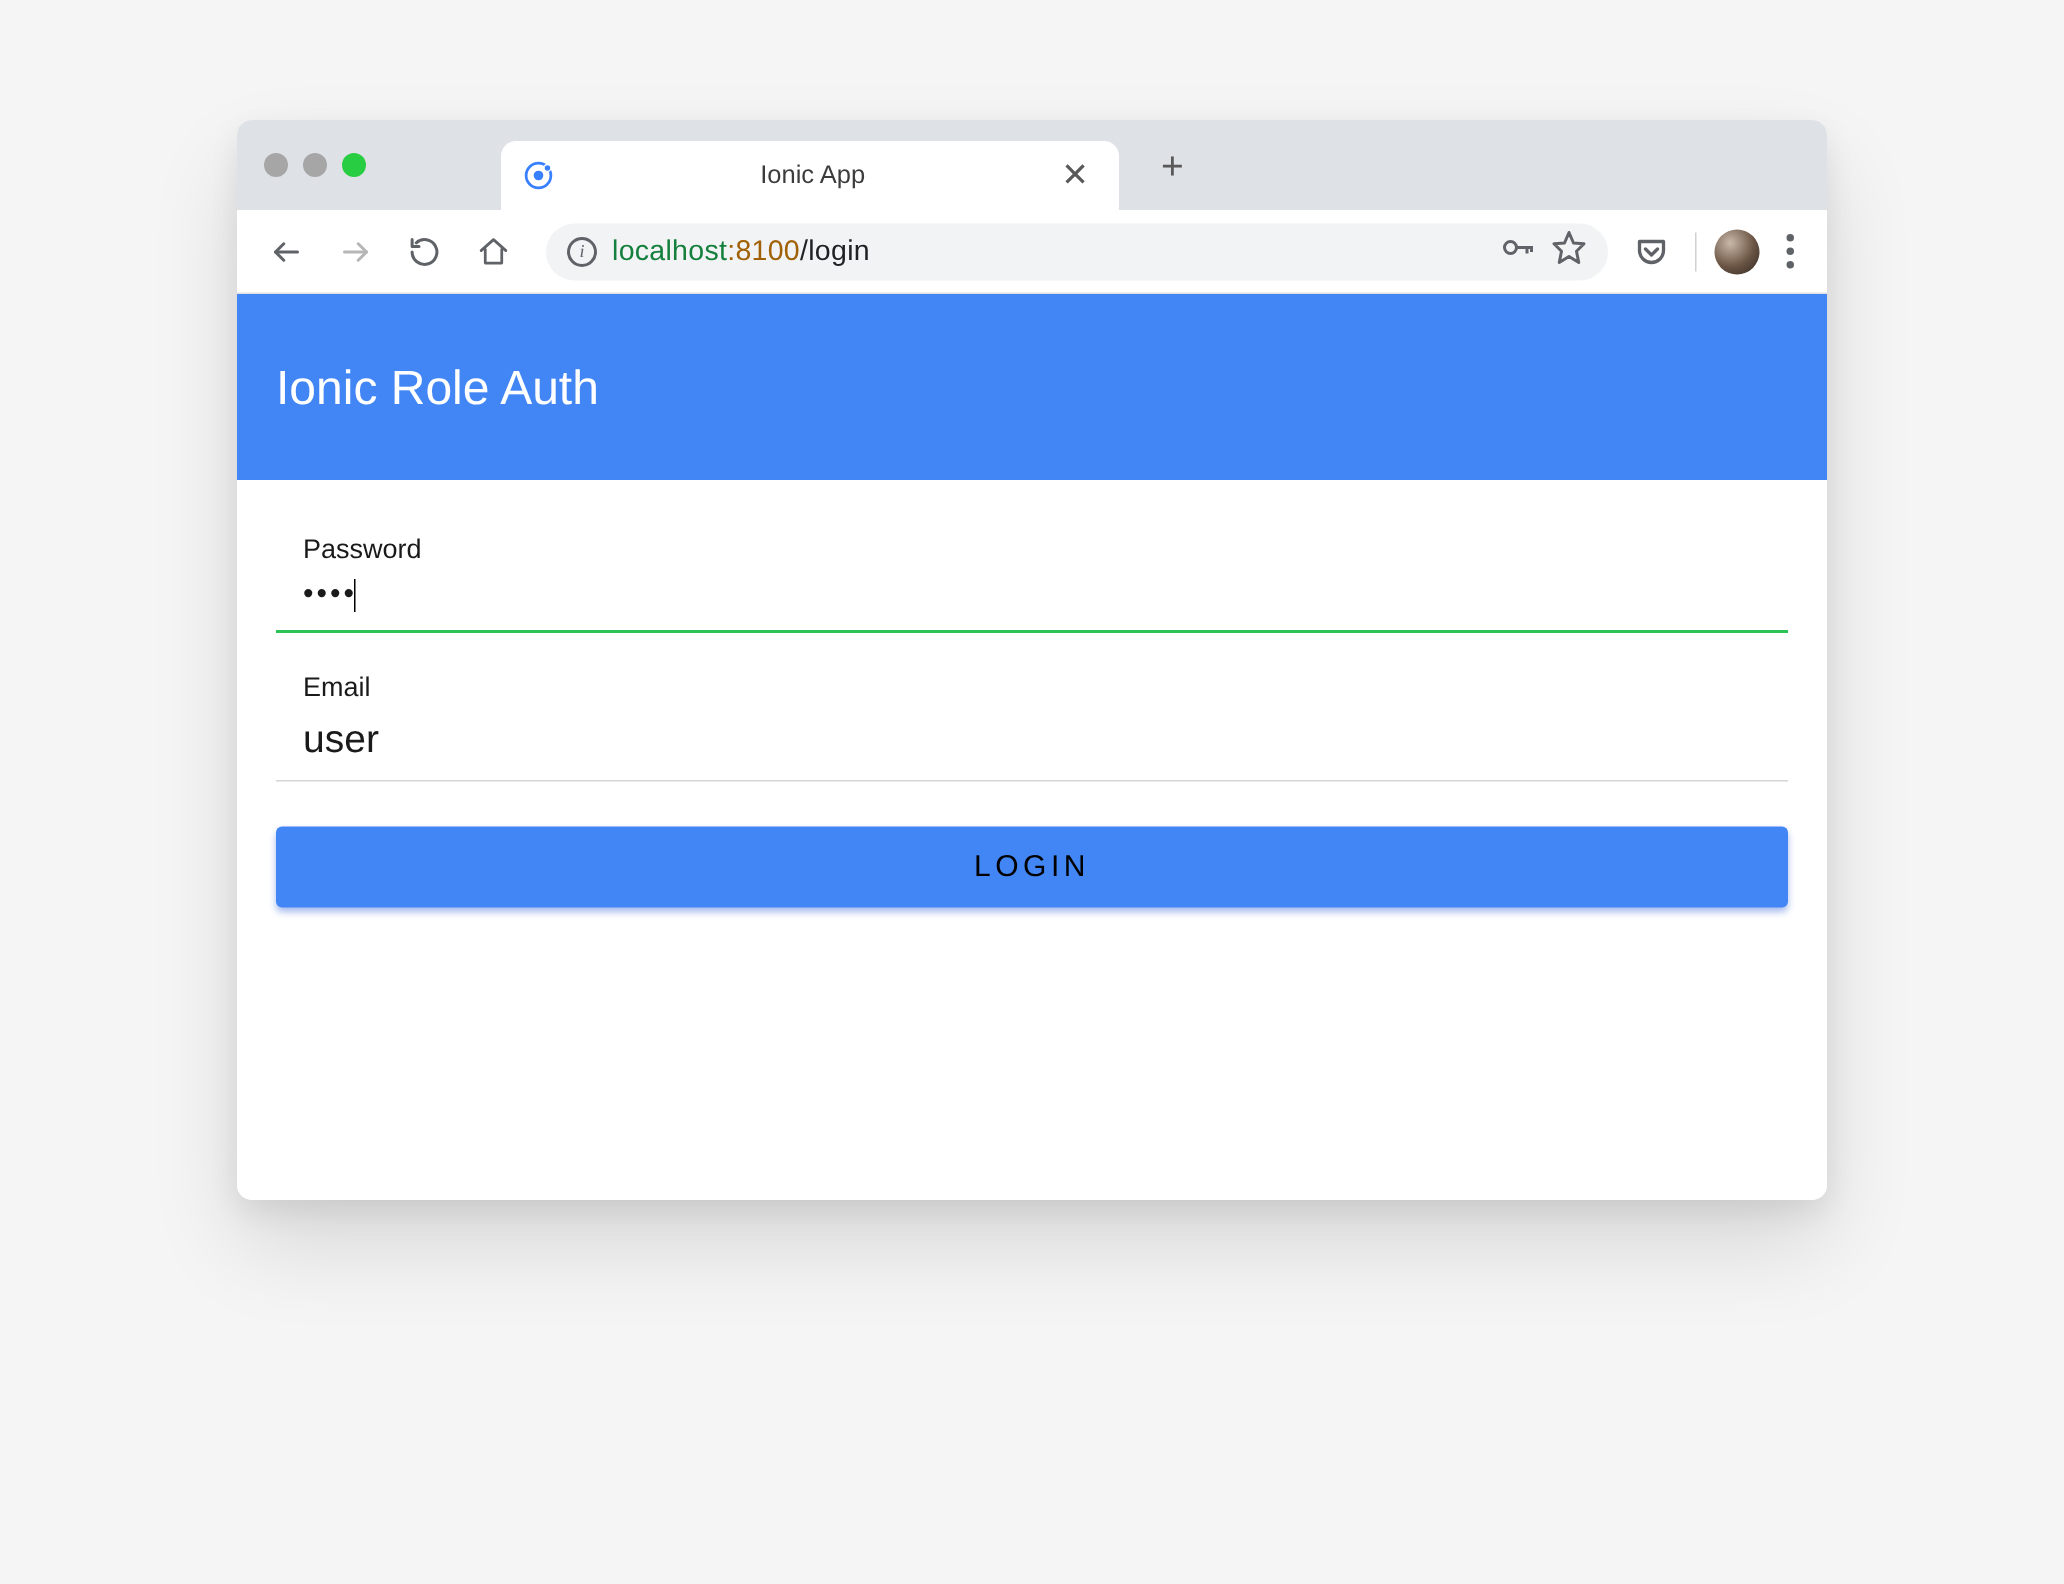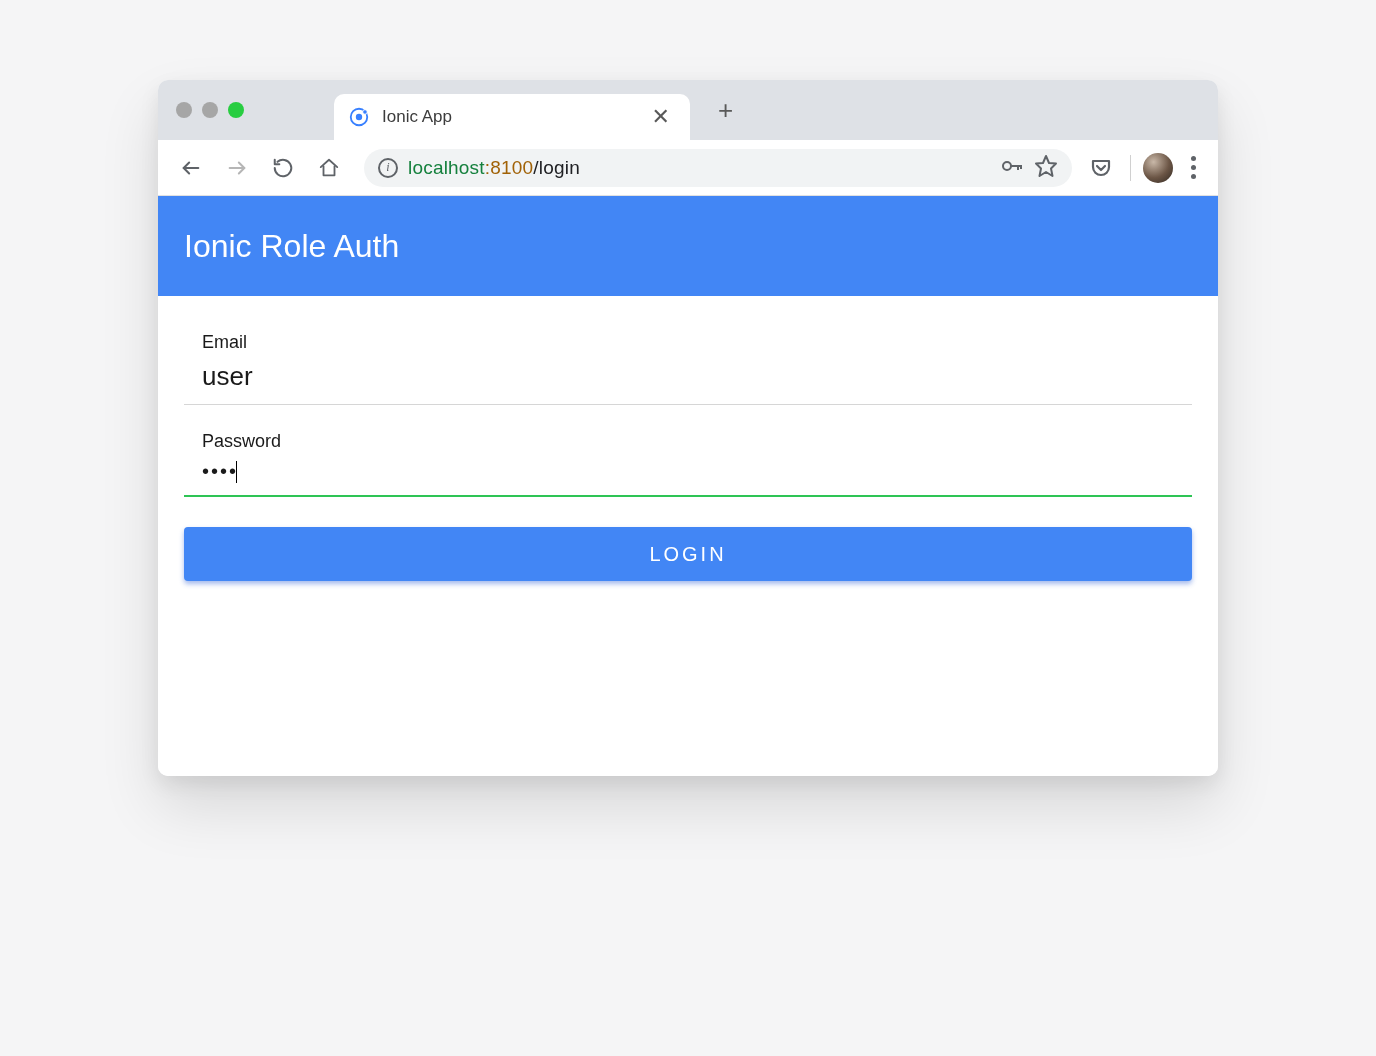--- a/index.html
+++ b/index.html
@@ -38,27 +38,28 @@
     .tl {
       width: 16px;
       height: 16px;
       border-radius: 50%;
     }
     .tl.inactive { background: #a6a6a6; }
     .tl.active { background: #28cd41; }
     .tab {
       background: #fff;
       height: 46px;
-      width: 356px;
+      width: 412px;
       border-radius: 10px 10px 0 0;
       display: flex;
       align-items: center;
       padding: 0 14px;
       align-self: flex-end;
       position: relative;
+      text-align: center;
     }
     .tab-favicon {
       width: 22px;
       height: 22px;
       margin-right: 12px;
       display: flex;
       align-items: center;
       justify-content: center;
     }
     .tab-title {
@@ -151,21 +152,21 @@
     }
     .menu-dots span {
       width: 5px; height: 5px;
       background: #5f6368;
       border-radius: 50%;
     }
     
     .app-header {
       background: #4286f5;
       color: #fff;
-      height: 100px;
+      height: 124px;
       display: flex;
       align-items: center;
       padding: 17px 26px;
       box-shadow: 0 4px 6px rgba(0,0,0,0.15);
     }
     .app-header-title {
       font-size: 32px;
       font-weight: 500;
     }
     .app-body {
@@ -193,21 +194,21 @@
       background: transparent;
       font-family: inherit;
       padding: 2px 0;
     }
     .field-input.pw { letter-spacing: 2px; font-size: 20px; }
     .login-btn {
       width: calc(100% - 0px);
       height: 54px;
       margin-top: 4px;
       background: #4286f5;
-      color: #ffffff;
+      color: #000000;
       border: none;
       border-radius: 4px;
       font-size: 20px;
       font-weight: 500;
       letter-spacing: 3px;
       cursor: pointer;
       box-shadow: 0 3px 5px rgba(56,103,214,0.45);
     }
     .caret {
       display: inline-block;
@@ -301,26 +302,26 @@
         <span></span>
         <span></span>
     </div>
   </div>
 
   <div class="app-header">
     <div class="app-header-title">Ionic Role Auth</div>
   </div>
 
   <div class="app-body">
-    <div class="form-row normal">
-      <div class="field-label">Email</div>
-      <input class="field-input" type="text" value="user" style="">
-    </div>
     <div class="form-row focused">
       <div class="field-label">Password</div>
       <div style="display:flex;align-items:center">
         <span class="field-input pw" style="width:auto">••••</span>
         <span class="caret"></span>
       </div>
     </div>
+    <div class="form-row normal">
+      <div class="field-label">Email</div>
+      <input class="field-input" type="text" value="user" style="">
+    </div>
     <button class="login-btn">LOGIN</button>
   </div>
 </div>
 
 </body></html>

